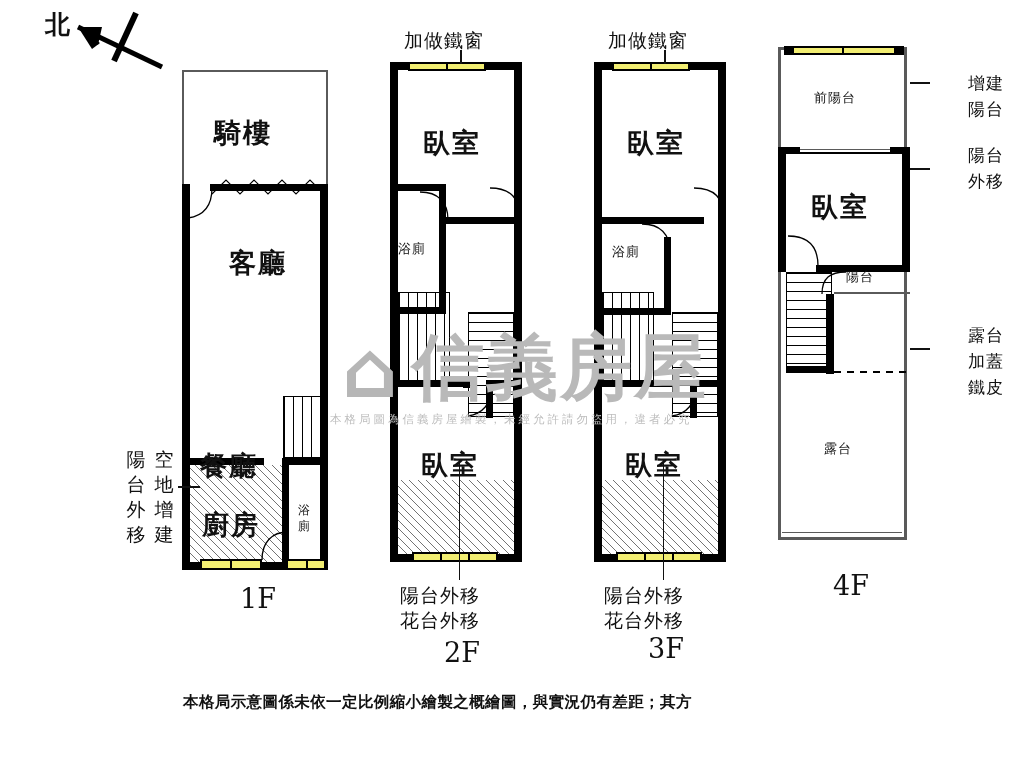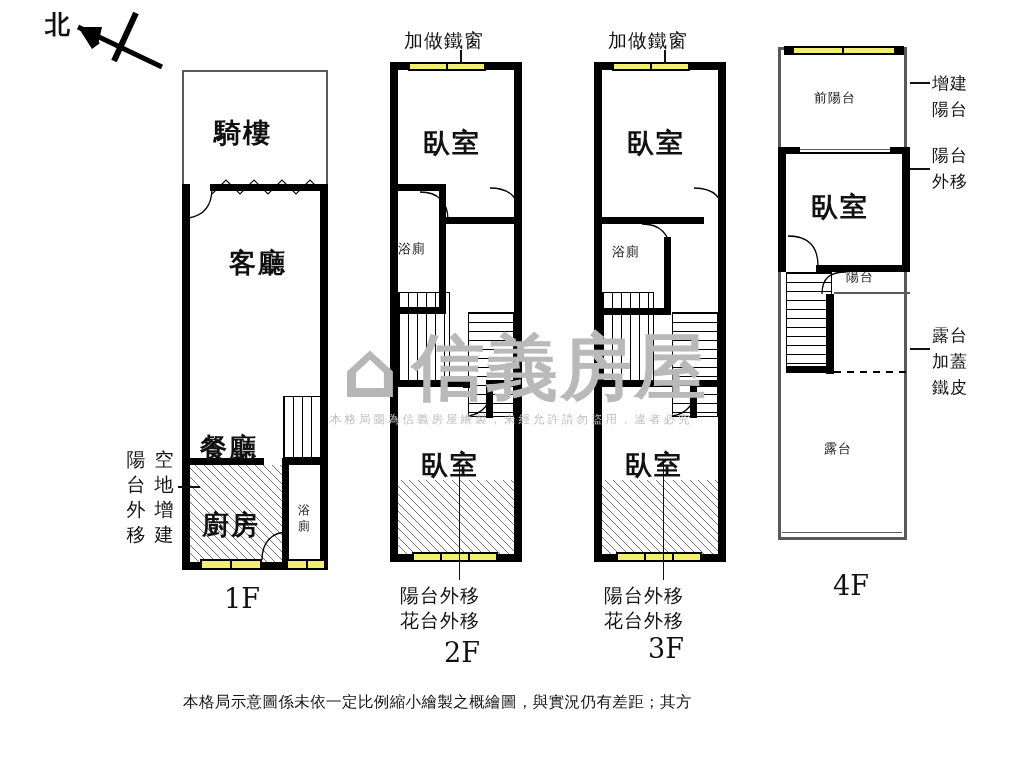--- a/index.html
+++ b/index.html
@@ -55,31 +55,32 @@
       #000 0px,#000 1px,#fff 1px,#fff 9px);
   }
   .label{
     position:absolute;z-index:6;color:#111;white-space:nowrap;
     font-family:"DejaVu Sans","Liberation Sans",sans-serif;
   }
   .rm{font-size:27px;font-weight:700;letter-spacing:2px;}
   .rm-sm{font-size:13px;font-weight:400;letter-spacing:1px;}
   .rm-xs{font-size:12px;font-weight:400;letter-spacing:0px;}
   .callout{font-size:19px;font-weight:400;letter-spacing:1px;}
-  .callout-sm{font-size:17px;font-weight:400;letter-spacing:1px;}
+  .callout-sm{font-size:17px;font-weight:400;letter-spacing:1px;margin-left:36px;}
   .floorlbl{font-size:27px;font-weight:400;font-family:"DejaVu Serif","Liberation Serif",serif;}
   .vstack{font-size:19px;line-height:25px;text-align:center;width:24px;}
   .leader{position:absolute;background:#111;z-index:6;}
   svg{display:block;overflow:visible;}
 
   
   #disclaimer{
     position:absolute;left:183px;top:690px;width:680px;z-index:7;
     font-size:15.5px;line-height:24px;color:#111;letter-spacing:.4px;
     font-family:"DejaVu Sans","Liberation Sans",sans-serif;
+    font-weight:bold;
   }
   #disclaimer div{white-space:nowrap;}
 </style>
 </head>
 <body>
 
 <div class="stage">
 
   <div class="abs" style="left:40px;top:5px;width:140px;height:70px;">
     <svg width="140" height="70" viewBox="0 0 140 70">
@@ -125,40 +126,40 @@
       <path d="M2,30 C2,12 12,2 28,2" fill="none" stroke="#000" stroke-width="1.3"></path>
     </svg>
 
     <div class="win" style="left:18px;top:489px;width:62px;height:11px;"></div>
     <div class="winsplit" style="left:48px;top:489px;width:2px;height:11px;"></div>
     <div class="win" style="left:104px;top:489px;width:40px;height:11px;"></div>
     <div class="winsplit" style="left:124px;top:489px;width:2px;height:11px;"></div>
 
     <div class="label rm" style="left:32px;top:45px;">騎樓</div>
     <div class="label rm" style="left:47px;top:175px;">客廳</div>
-    <div class="label rm" style="left:18px;top:360px;">餐廳</div>
+    <div class="label rm" style="left:18px;top:378px;">餐廳</div>
     <div class="label rm" style="left:20px;top:437px;">廚房</div>
     <div class="label rm-xs" style="left:115px;top:432px;width:14px;line-height:16px;white-space:normal;text-align:center;"><span>浴廁</span></div>
   </div>
 
   <div class="label vstack" style="left:124px;top:447px;">
     <div>陽</div>
     <div>台</div>
     <div>外</div>
     <div>移</div>
   </div>
   <div class="label vstack" style="left:152px;top:447px;">
     <div>空</div>
     <div>地</div>
     <div>增</div>
     <div>建</div>
   </div>
   <div class="leader" style="left:178px;top:486px;width:22px;height:1.6px;"></div>
 
-  <div class="label floorlbl" style="left:224px;top:583px;">1F</div>
+  <div class="label floorlbl" style="left:240px;top:583px;">1F</div>
 
   <div class="abs" style="left:390px;top:62px;width:140px;height:500px;">
 
     <div class="wall" style="left:0px;top:0px;width:8px;height:500px;"></div>
     <div class="wall" style="left:124px;top:0px;width:8px;height:500px;"></div>
     <div class="wall" style="left:0px;top:0px;width:132px;height:8px;"></div>
     <div class="wall" style="left:0px;top:492px;width:132px;height:8px;"></div>
 
     <div class="win" style="left:18px;top:0px;width:78px;height:9px;"></div>
     <div class="winsplit" style="left:56px;top:0px;width:2px;height:9px;"></div>

